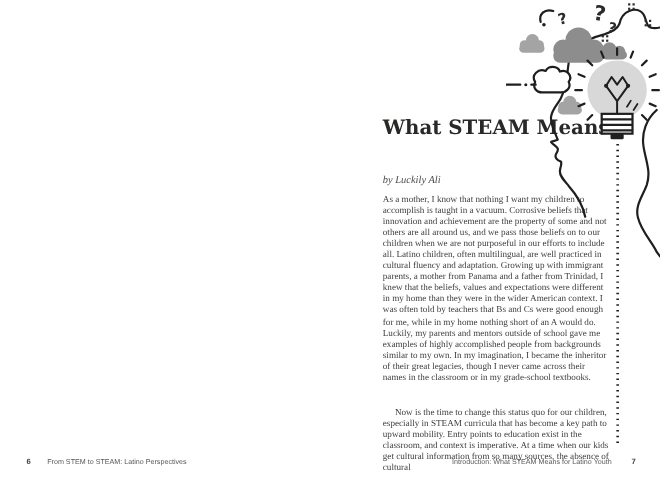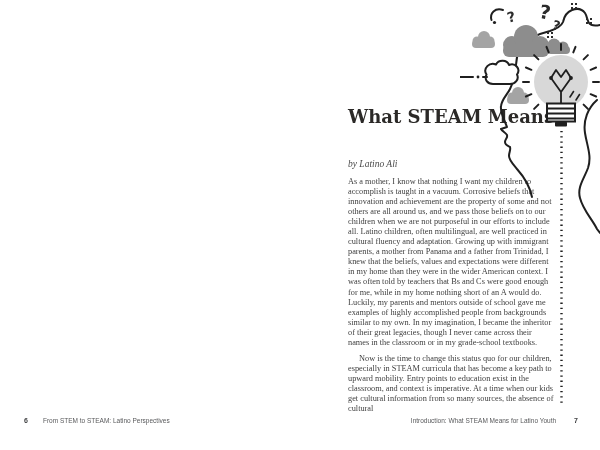--- a/index.html
+++ b/index.html
@@ -23,21 +23,21 @@
   }
   .byline{
     position:absolute;left:348px;top:159px;
     font-style:italic;font-size:9.5px;color:#4a4a4a;
   }
   .bodycopy{
     position:absolute;left:348px;top:177px;width:206px;
     font-size:8.3px;line-height:10.05px;color:#3e3e3e;text-align:left;
   }
   .bodycopy p{margin:0;}
-  .bodycopy p + p{margin-top:6px;text-indent:11px;}
+  .bodycopy p + p{margin-top:22px;text-indent:11px;}
 
   .footer{
     position:absolute;top:417px;
     font-family:"Liberation Sans",sans-serif;font-size:6.5px;color:#58595b;
     white-space:nowrap;
   }
   .footer .pagenum{
     font-weight:bold;font-size:7px;color:#3e3f41;
   }
   .footer-left{left:24px;}
@@ -57,21 +57,21 @@
     <footer class="footer footer-left">
       <span class="pagenum">6</span><span class="running">From STEM to STEAM: Latino Perspectives</span>
     </footer>
   </section>
 
   <section class="page page-right"></section>
 
 
   <h1 class="title"><span>What STEAM Means</span><br></h1>
 
-  <div class="byline">by Latino Ali</div>
+  <div class="byline">by Luckily Ali</div>
 
   <div class="bodycopy">
     <p>As a mother, I know that nothing I want my children to accomplish is taught in a vacuum. Corrosive beliefs that innovation and achievement are the property of some and not others are all around us, and we pass those beliefs on to our children when we are not purposeful in our efforts to include all. Latino children, often multilingual, are well practiced in cultural fluency and adaptation. Growing up with immigrant parents, a mother from Panama and a father from Trinidad, I knew that the beliefs, values and expectations were different in my home than they were in the wider American context. I was often told by teachers that Bs and Cs were good enough for me, while in my home nothing short of an A would do. Luckily, my parents and mentors outside of school gave me examples of highly accomplished people from backgrounds similar to my own. In my imagination, I became the inheritor of their great legacies, though I never came across their names in the classroom or in my grade-school textbooks.</p>
     <p>Now is the time to change this status quo for our children, especially in STEAM curricula that has become a key path to upward mobility. Entry points to education exist in the classroom, and context is imperative. At a time when our kids get cultural information from so many sources, the absence of cultural</p>
   </div>
 
   <footer class="footer footer-right">
     <span class="running">Introduction: What STEAM Means for Latino Youth</span><span class="pagenum">7</span>
   </footer>
 

